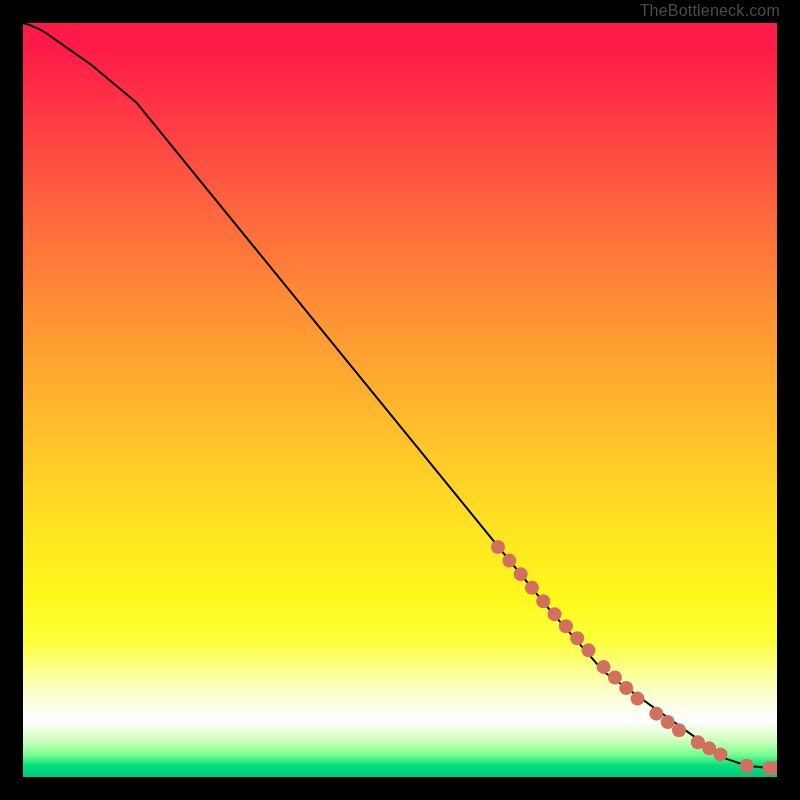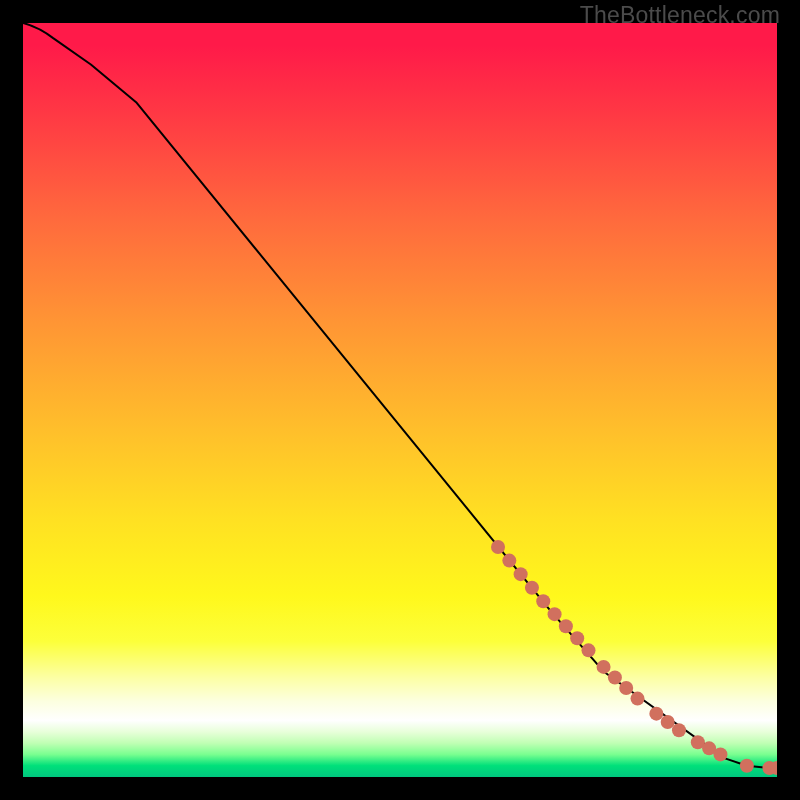--- a/index.html
+++ b/index.html
@@ -46,21 +46,21 @@
       #7aff90 97%,
       #00e07a 98.5%,
       #00c77f 100%
     );
   }
   .watermark {
     position: absolute;
     top: 2px;
     right: 20px;
     color: #4b4b4b;
-    font-size: 23px;
+    font-size: 16px;
     font-weight: 400;
     letter-spacing: 0.2px;
     pointer-events: none;
   }
   svg.curve {
     position: absolute;
     inset: 0;
   }
 </style>
 </head>

